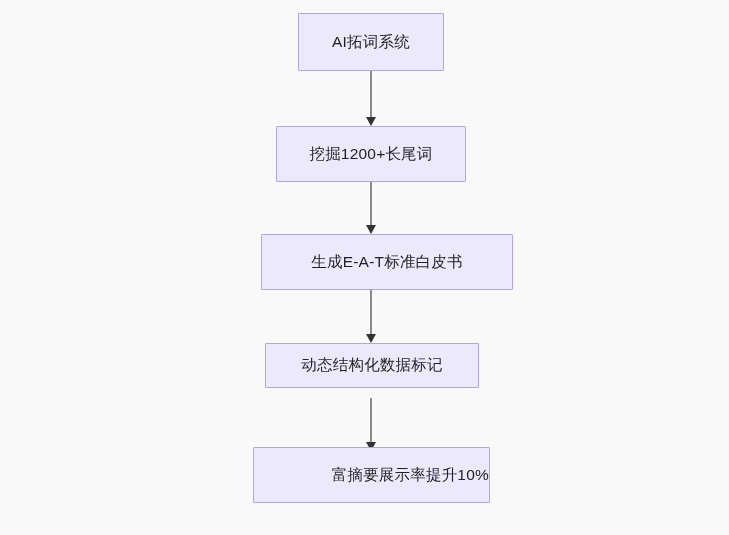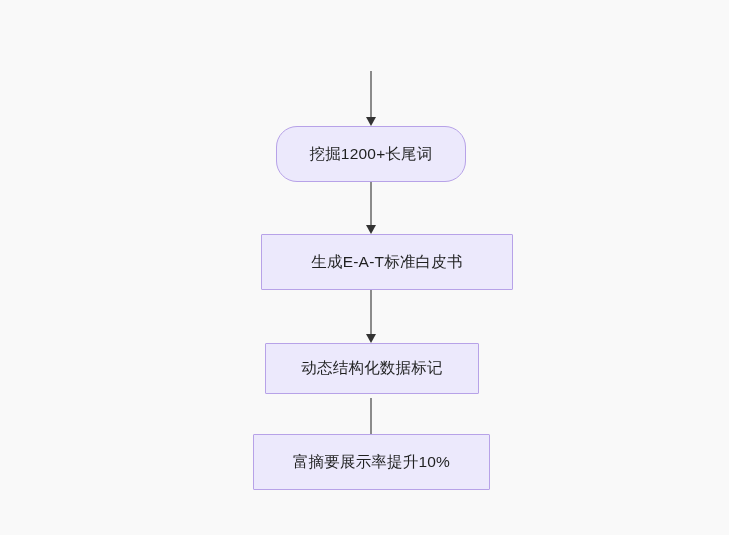--- a/index.html
+++ b/index.html
@@ -78,30 +78,33 @@
   <div class="edge" style="left:371px; top:290px;">
     <div class="edge-line" style="height:44px;"></div>
     <div class="edge-arrow" style="top:44px;"></div>
   </div>
 
   <div class="edge" style="left:371px; top:398px;">
     <div class="edge-line" style="height:44px;"></div>
     <div class="edge-arrow" style="top:44px;"></div>
   </div>
 
+  <div class="node" style="left:298px; top:13px; width:146px; height:58px;">
+    <span class="node-label">AI拓词系统</span>
+  </div>
 
-  <div class="node" style="left:276px; top:126px; width:190px; height:56px;border-radius:21px;">
+  <div class="node" style="left:276px; top:126px; width:190px; height:56px;">
     <span class="node-label">挖掘1200+长尾词</span>
   </div>
 
   <div class="node" style="left:261px; top:234px; width:252px; height:56px;">
     <span class="node-label">生成E-A-T标准白皮书</span>
   </div>
 
-  <div class="node" style="left:265px; top:343px; width:214px; height:51px;align-items:center;">
+  <div class="node" style="left:265px; top:343px; width:214px; height:45px;align-items:center;">
     <span class="node-label">动态结构化数据标记</span>
   </div>
 
-  <div class="node" style="left:253px; top:434px; width:237px; height:56px;">
+  <div class="node" style="left:253px; top:447px; width:237px; height:56px;justify-content:flex-end;">
     <span class="node-label">富摘要展示率提升10%</span>
   </div>
 
 </div>
 
 </body></html>

